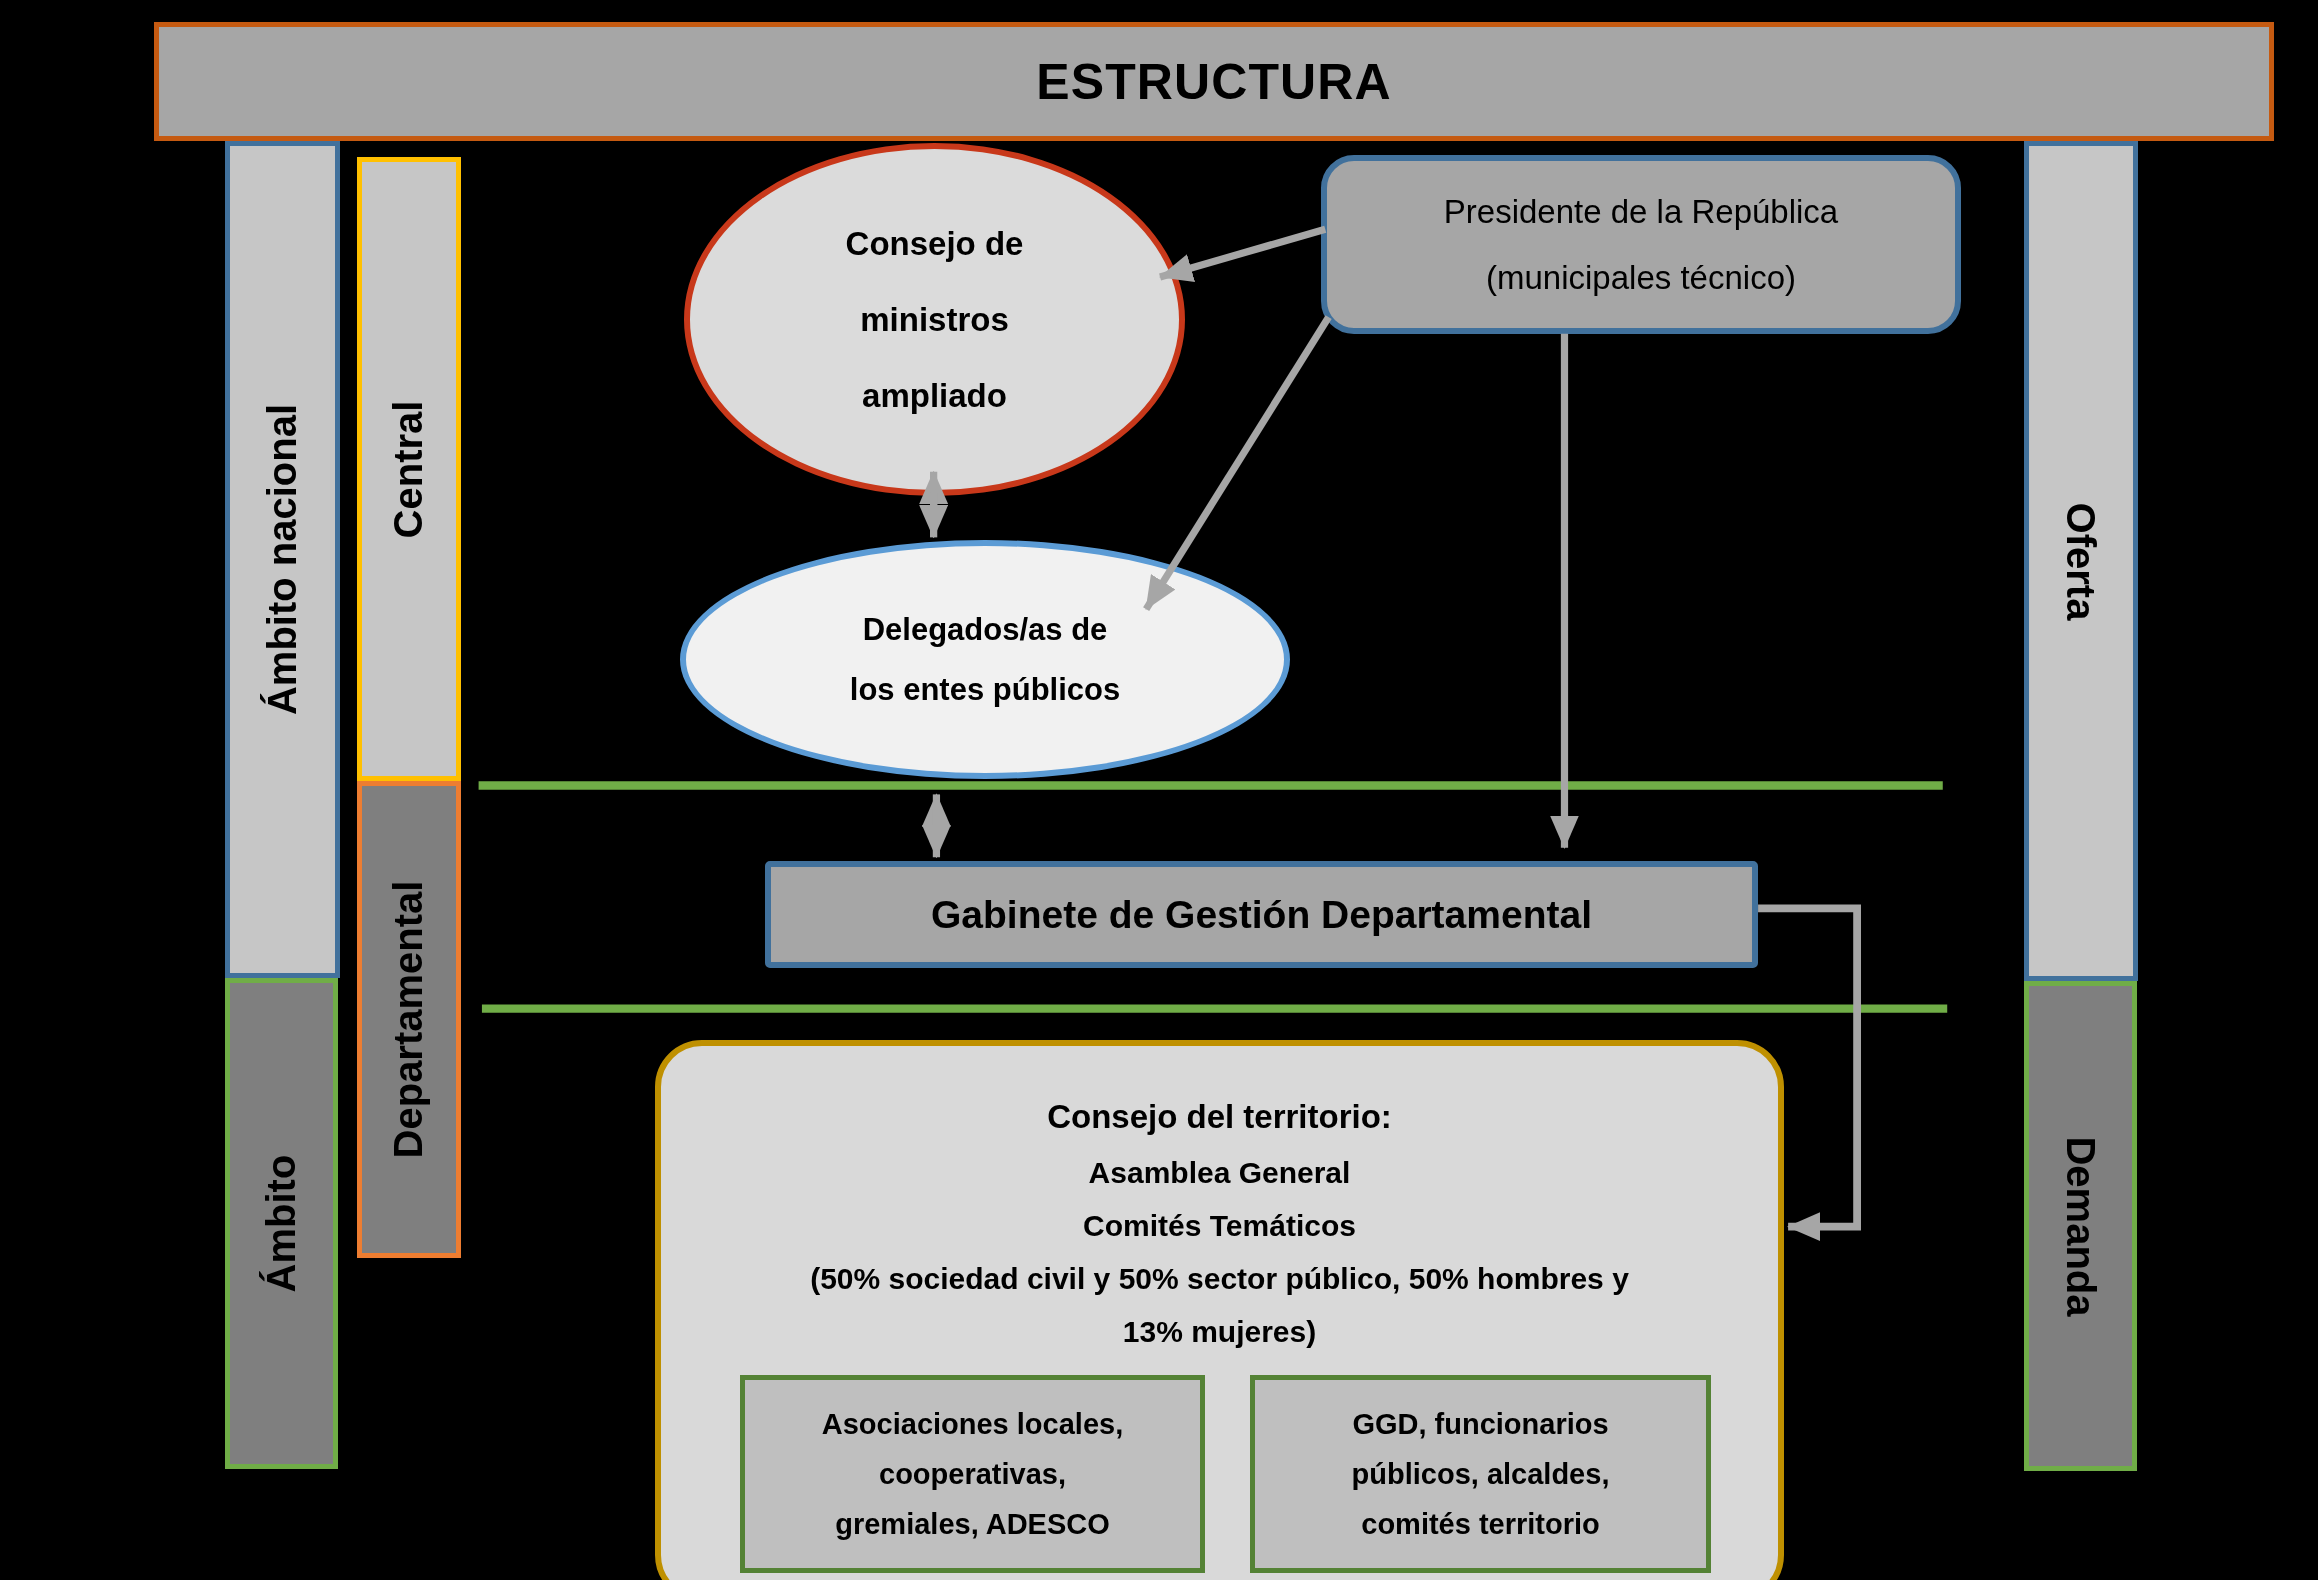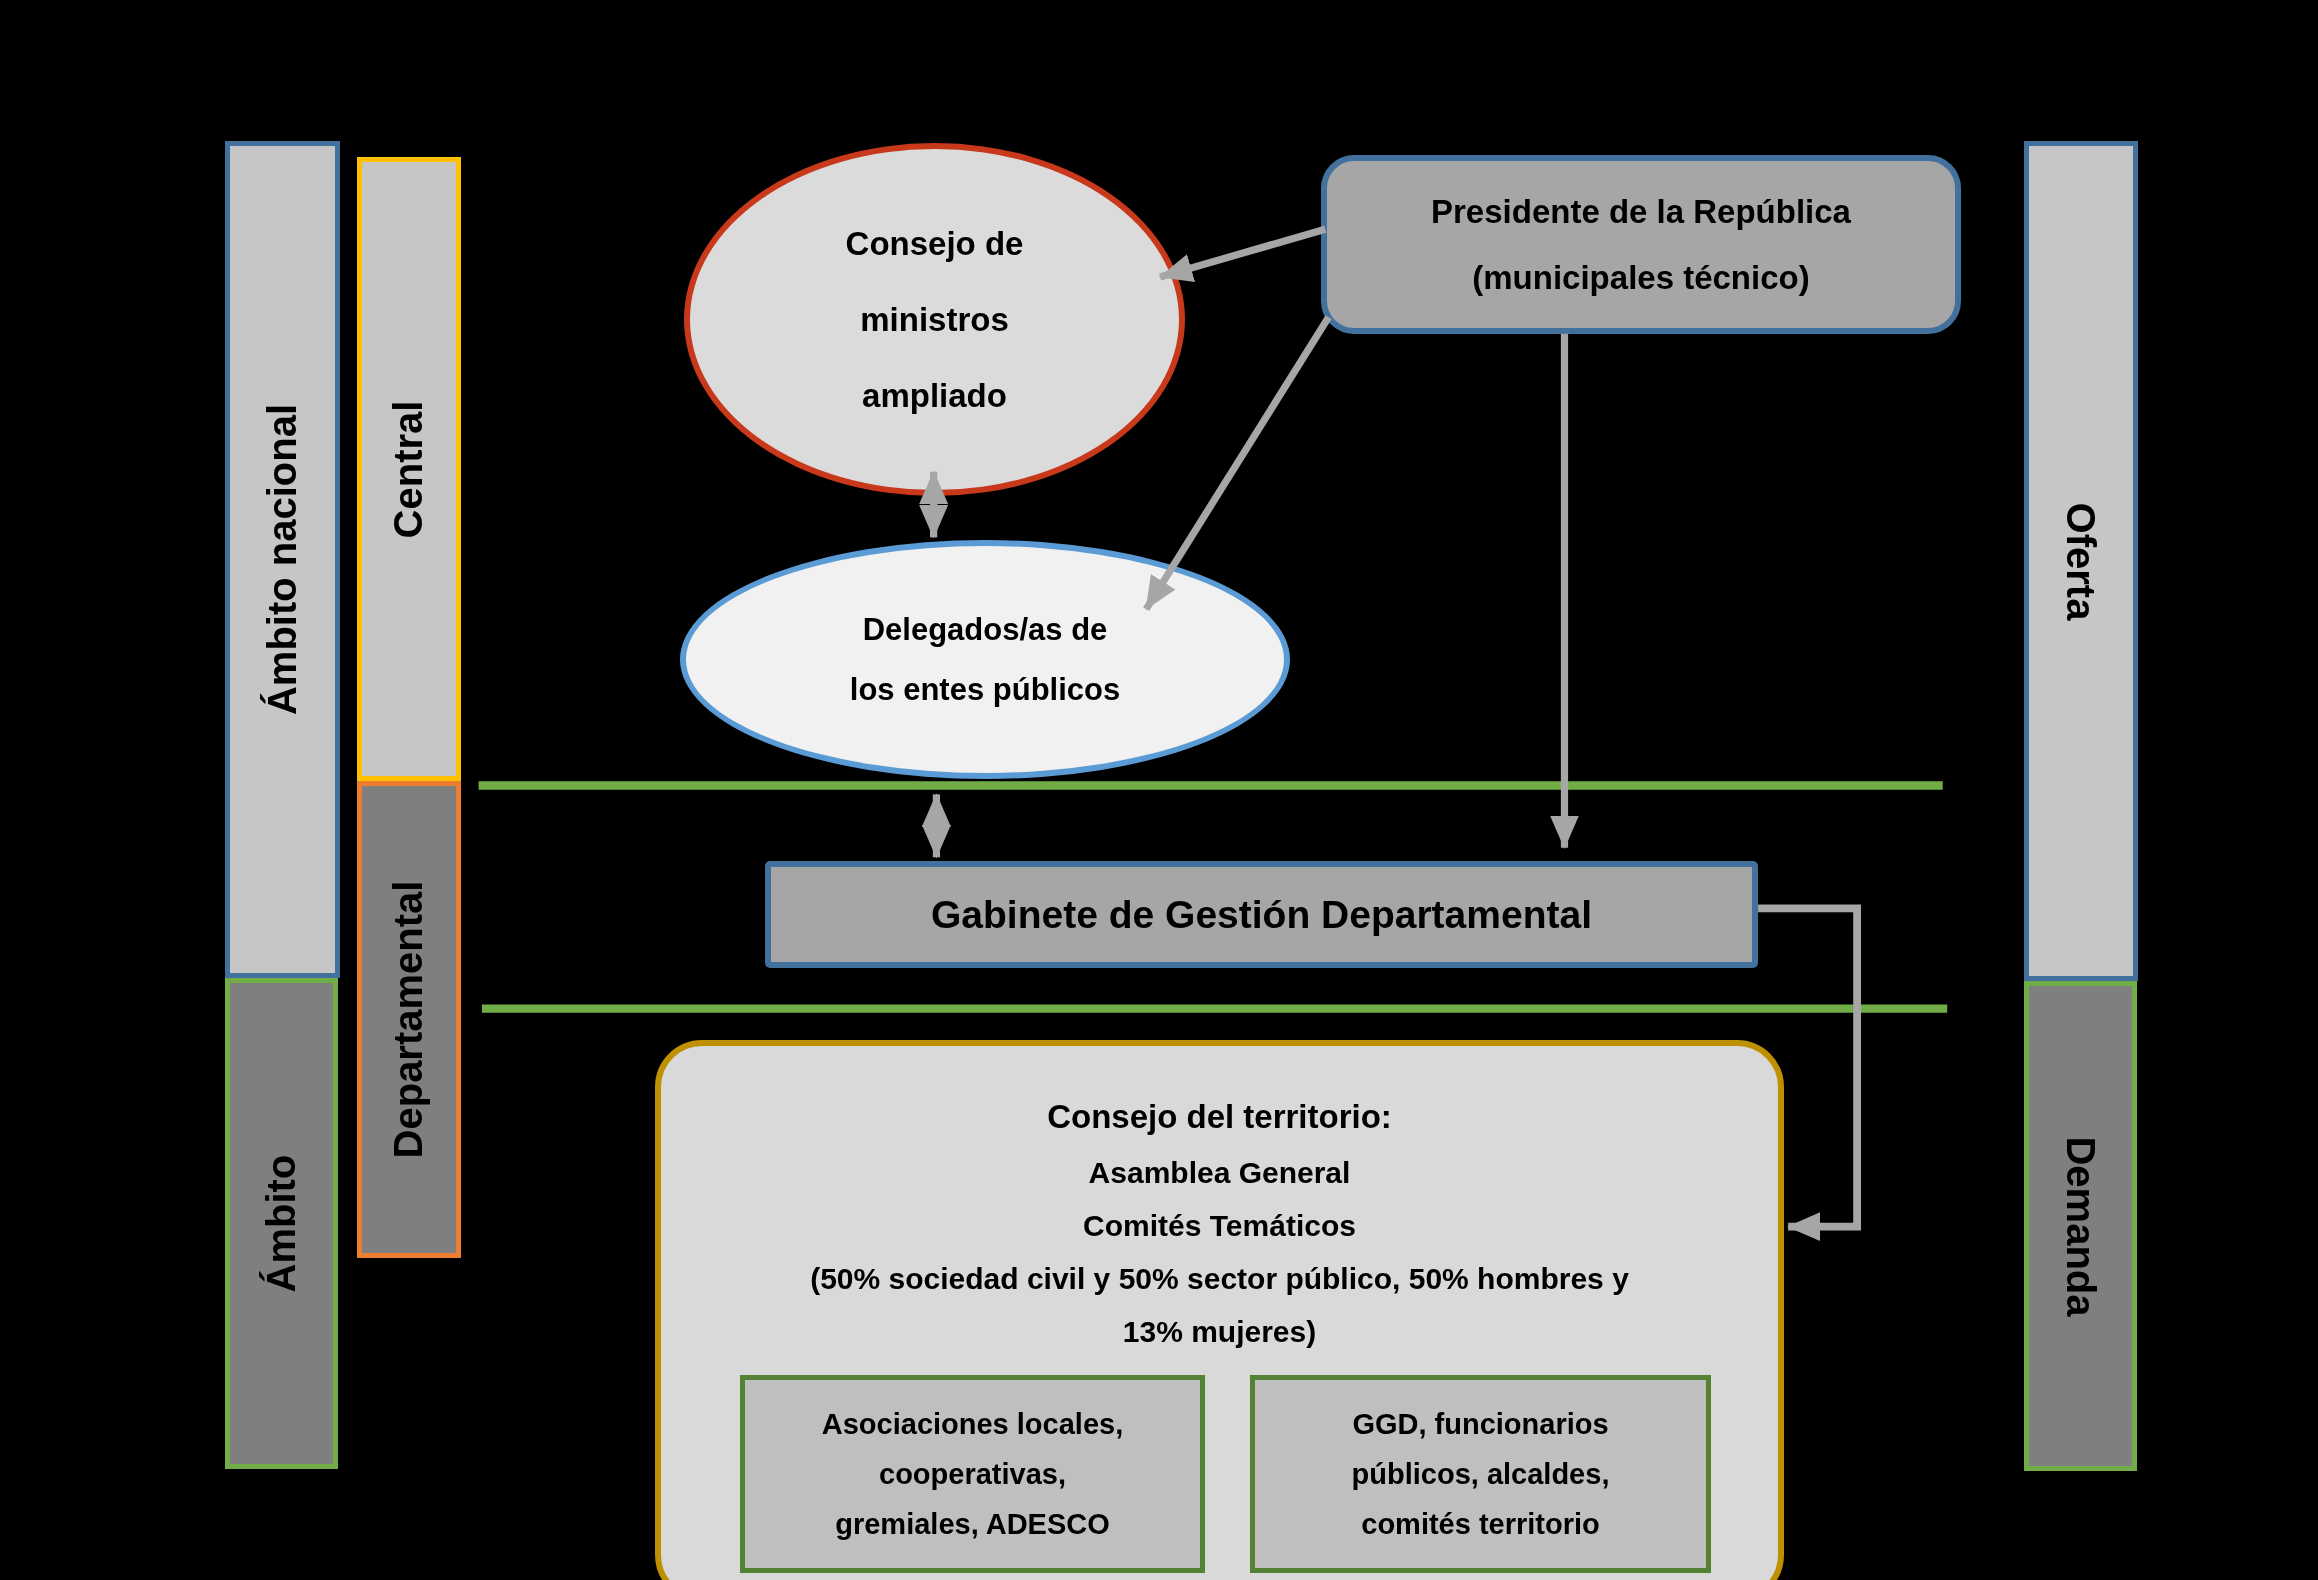--- a/index.html
+++ b/index.html
@@ -42,21 +42,21 @@
 
   .ellipse1{left:684px;top:143px;width:501px;height:353px;border-radius:50%;
       background:var(--ellipse1_fill);border:6.1px solid var(--red);
       font-size:33px;line-height:76px;font-weight:bold;text-align:center;}
   .ellipse2{left:680px;top:540px;width:610px;height:239px;border-radius:50%;
       background:var(--ellipse2_fill);border:6.1px solid var(--light_blue);
       font-size:31px;line-height:60px;font-weight:bold;text-align:center;}
 
   .presidente{left:1321px;top:155px;width:640px;height:179px;border-radius:33px;
       background:var(--node_fill);border:6.1px solid var(--steel_blue);
-      font-size:33px;line-height:66px;font-weight:bold;text-align:center;}
+      font-size:33px;line-height:66px;font-weight:normal;text-align:center;}
   .gabinete{left:765px;top:861px;width:993px;height:107px;border-radius:5px;
       background:var(--node_fill);border:6.1px solid var(--steel_blue);
       font-size:39px;font-weight:bold;text-align:center;}
 
   .territorio{left:655px;top:1017px;width:1129px;height:562px;border-radius:47px;
       background:var(--territory_fill);border:6.7px solid var(--gold);
       text-align:center;font-weight:bold;margin-top:23px;}
   .territorio .t-title{margin-top:42px;font-size:33px;line-height:58px;}
   .territorio .t-line{font-size:30px;line-height:53px;}
 
@@ -65,20 +65,23 @@
   .inner-left{left:740px;top:1375px;width:465px;height:198px;}
   .inner-right{left:1250px;top:1375px;width:461px;height:198px;}
 
   svg.overlay{position:absolute;left:0;top:0;width:2319px;height:1581px;pointer-events:none;}
 </style>
 </head>
 <body>
 
 <div class="canvas">
 
+  <div class="abs center banner">
+    <span>ESTRUCTURA</span>
+  </div>
 
   <div class="abs center vbar bar-ambito-nacional">
     <span class="vlabel-ccw">Ámbito nacional</span>
   </div>
   <div class="abs center vbar bar-ambito">
     <span class="vlabel-ccw">Ámbito</span>
   </div>
   <div class="abs center vbar bar-central">
     <span class="vlabel-ccw">Central</span>
   </div>

